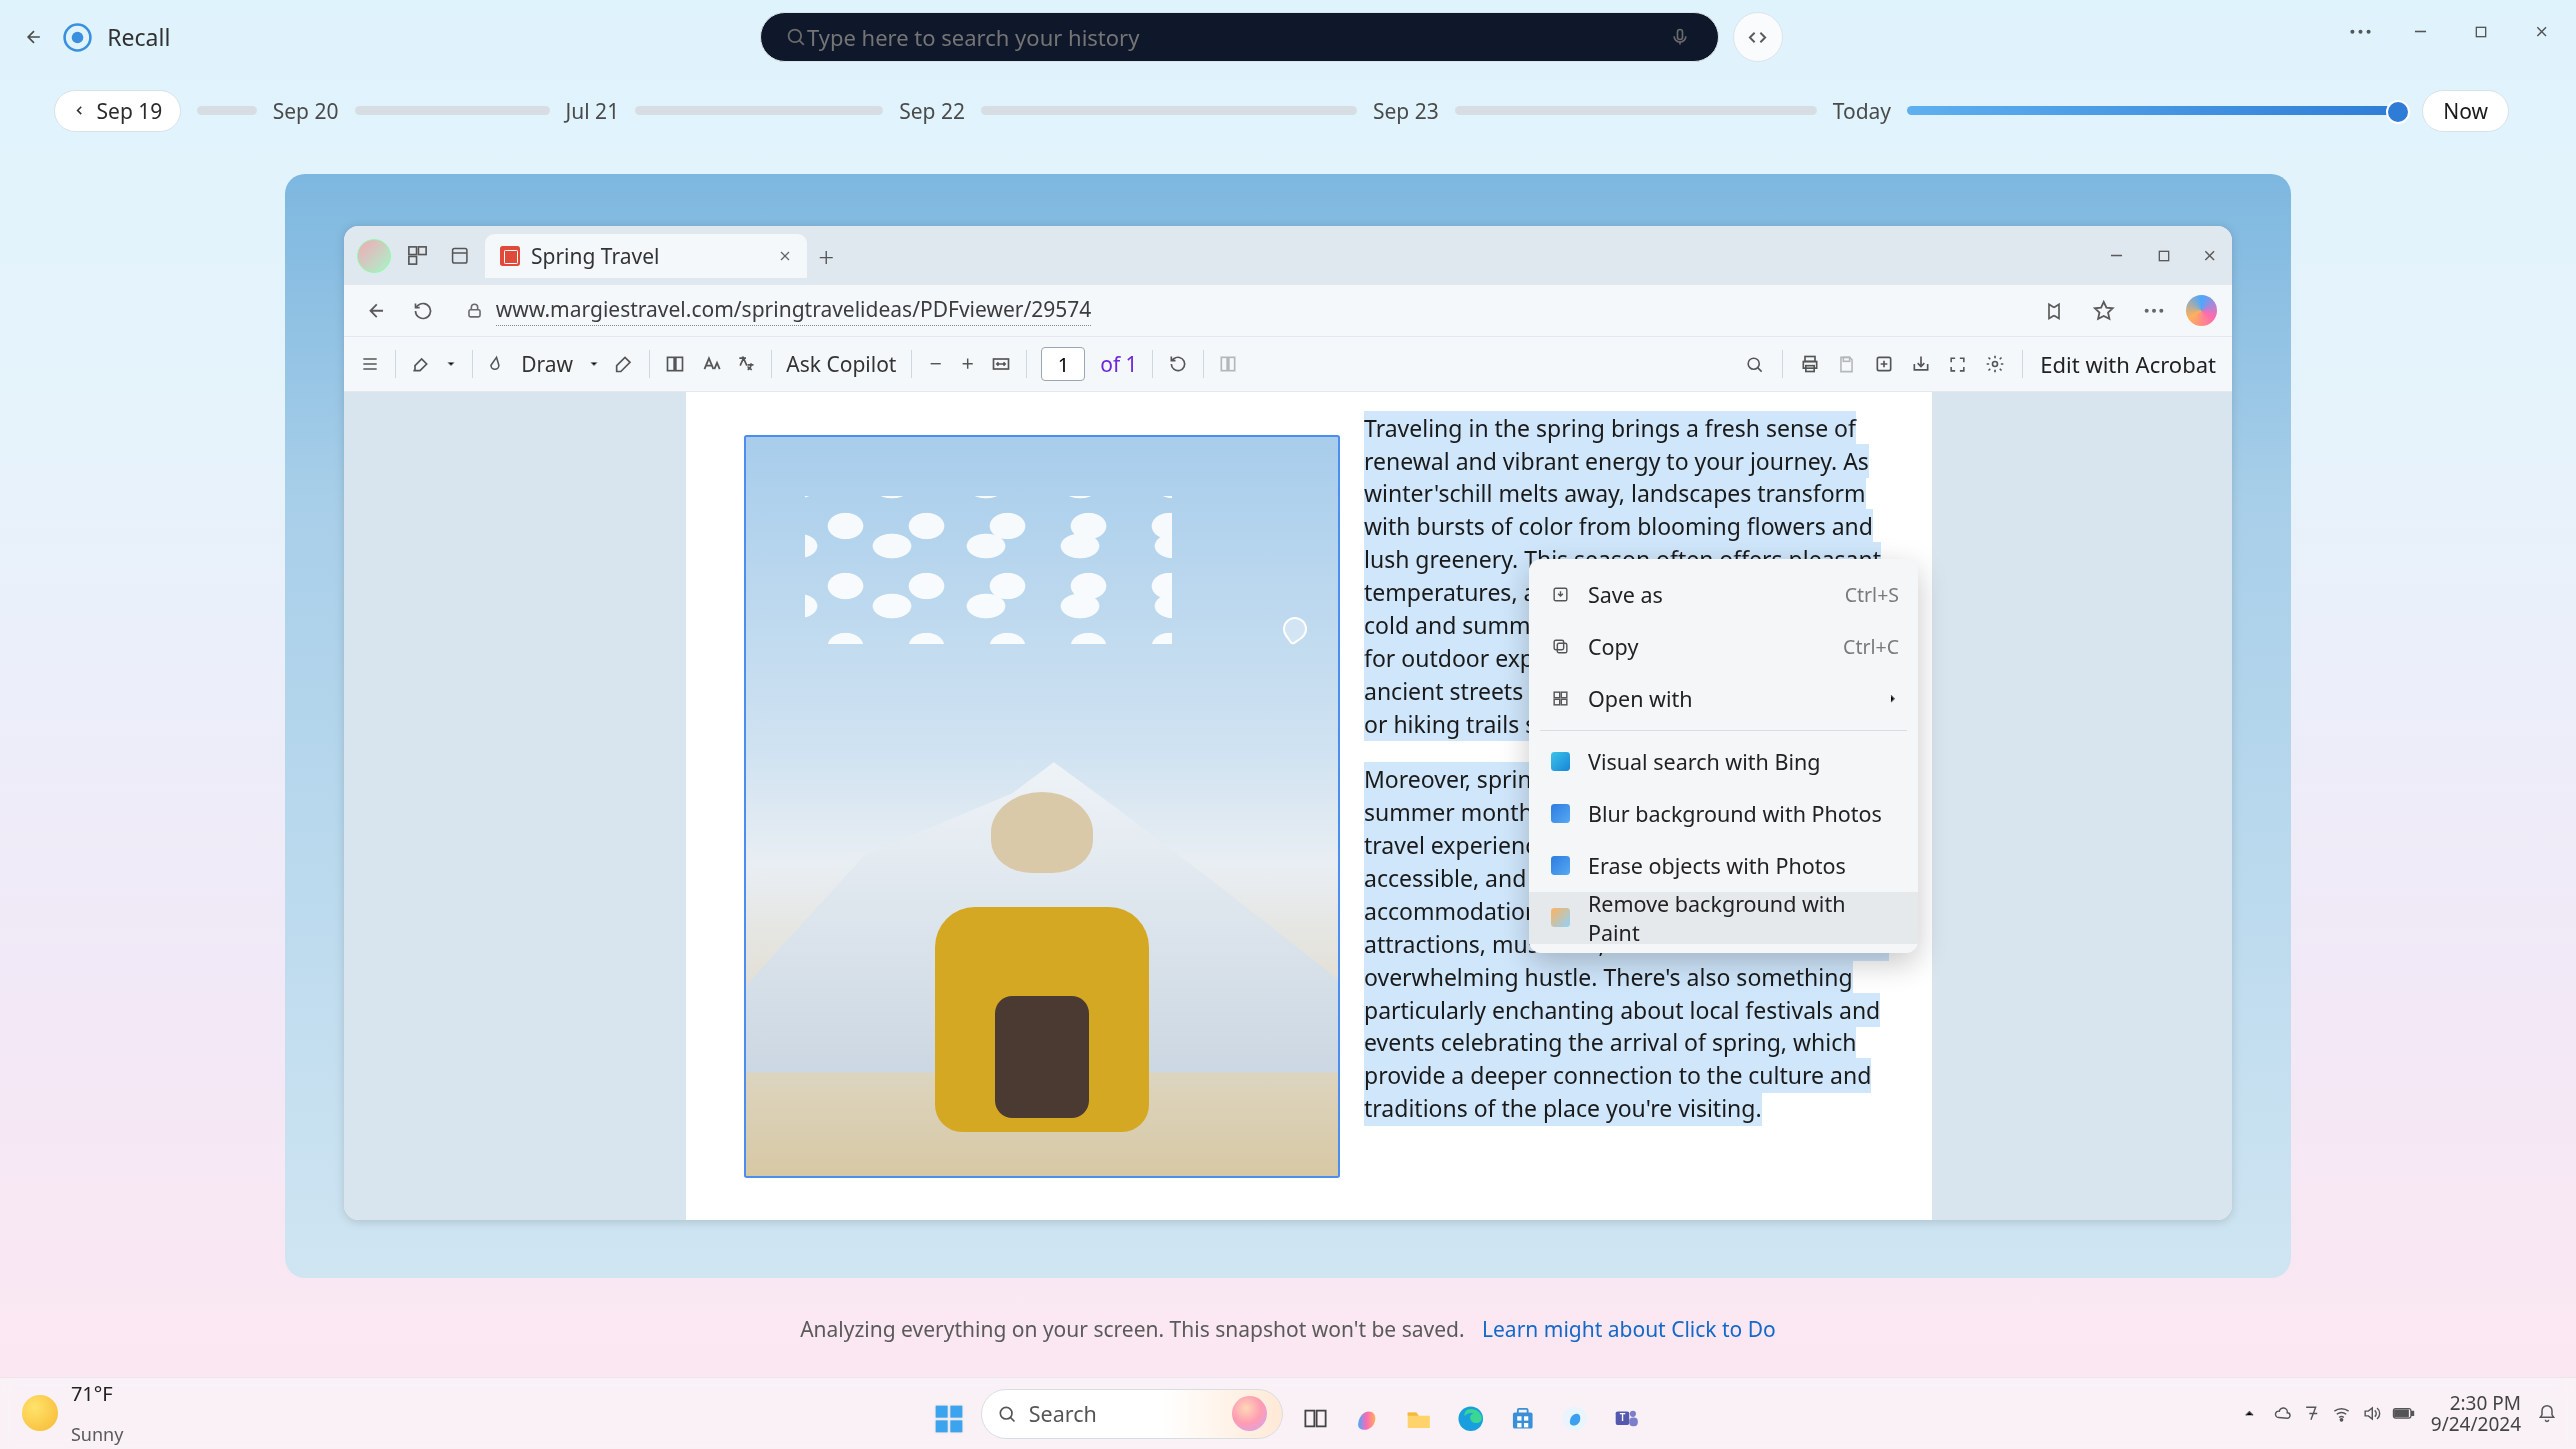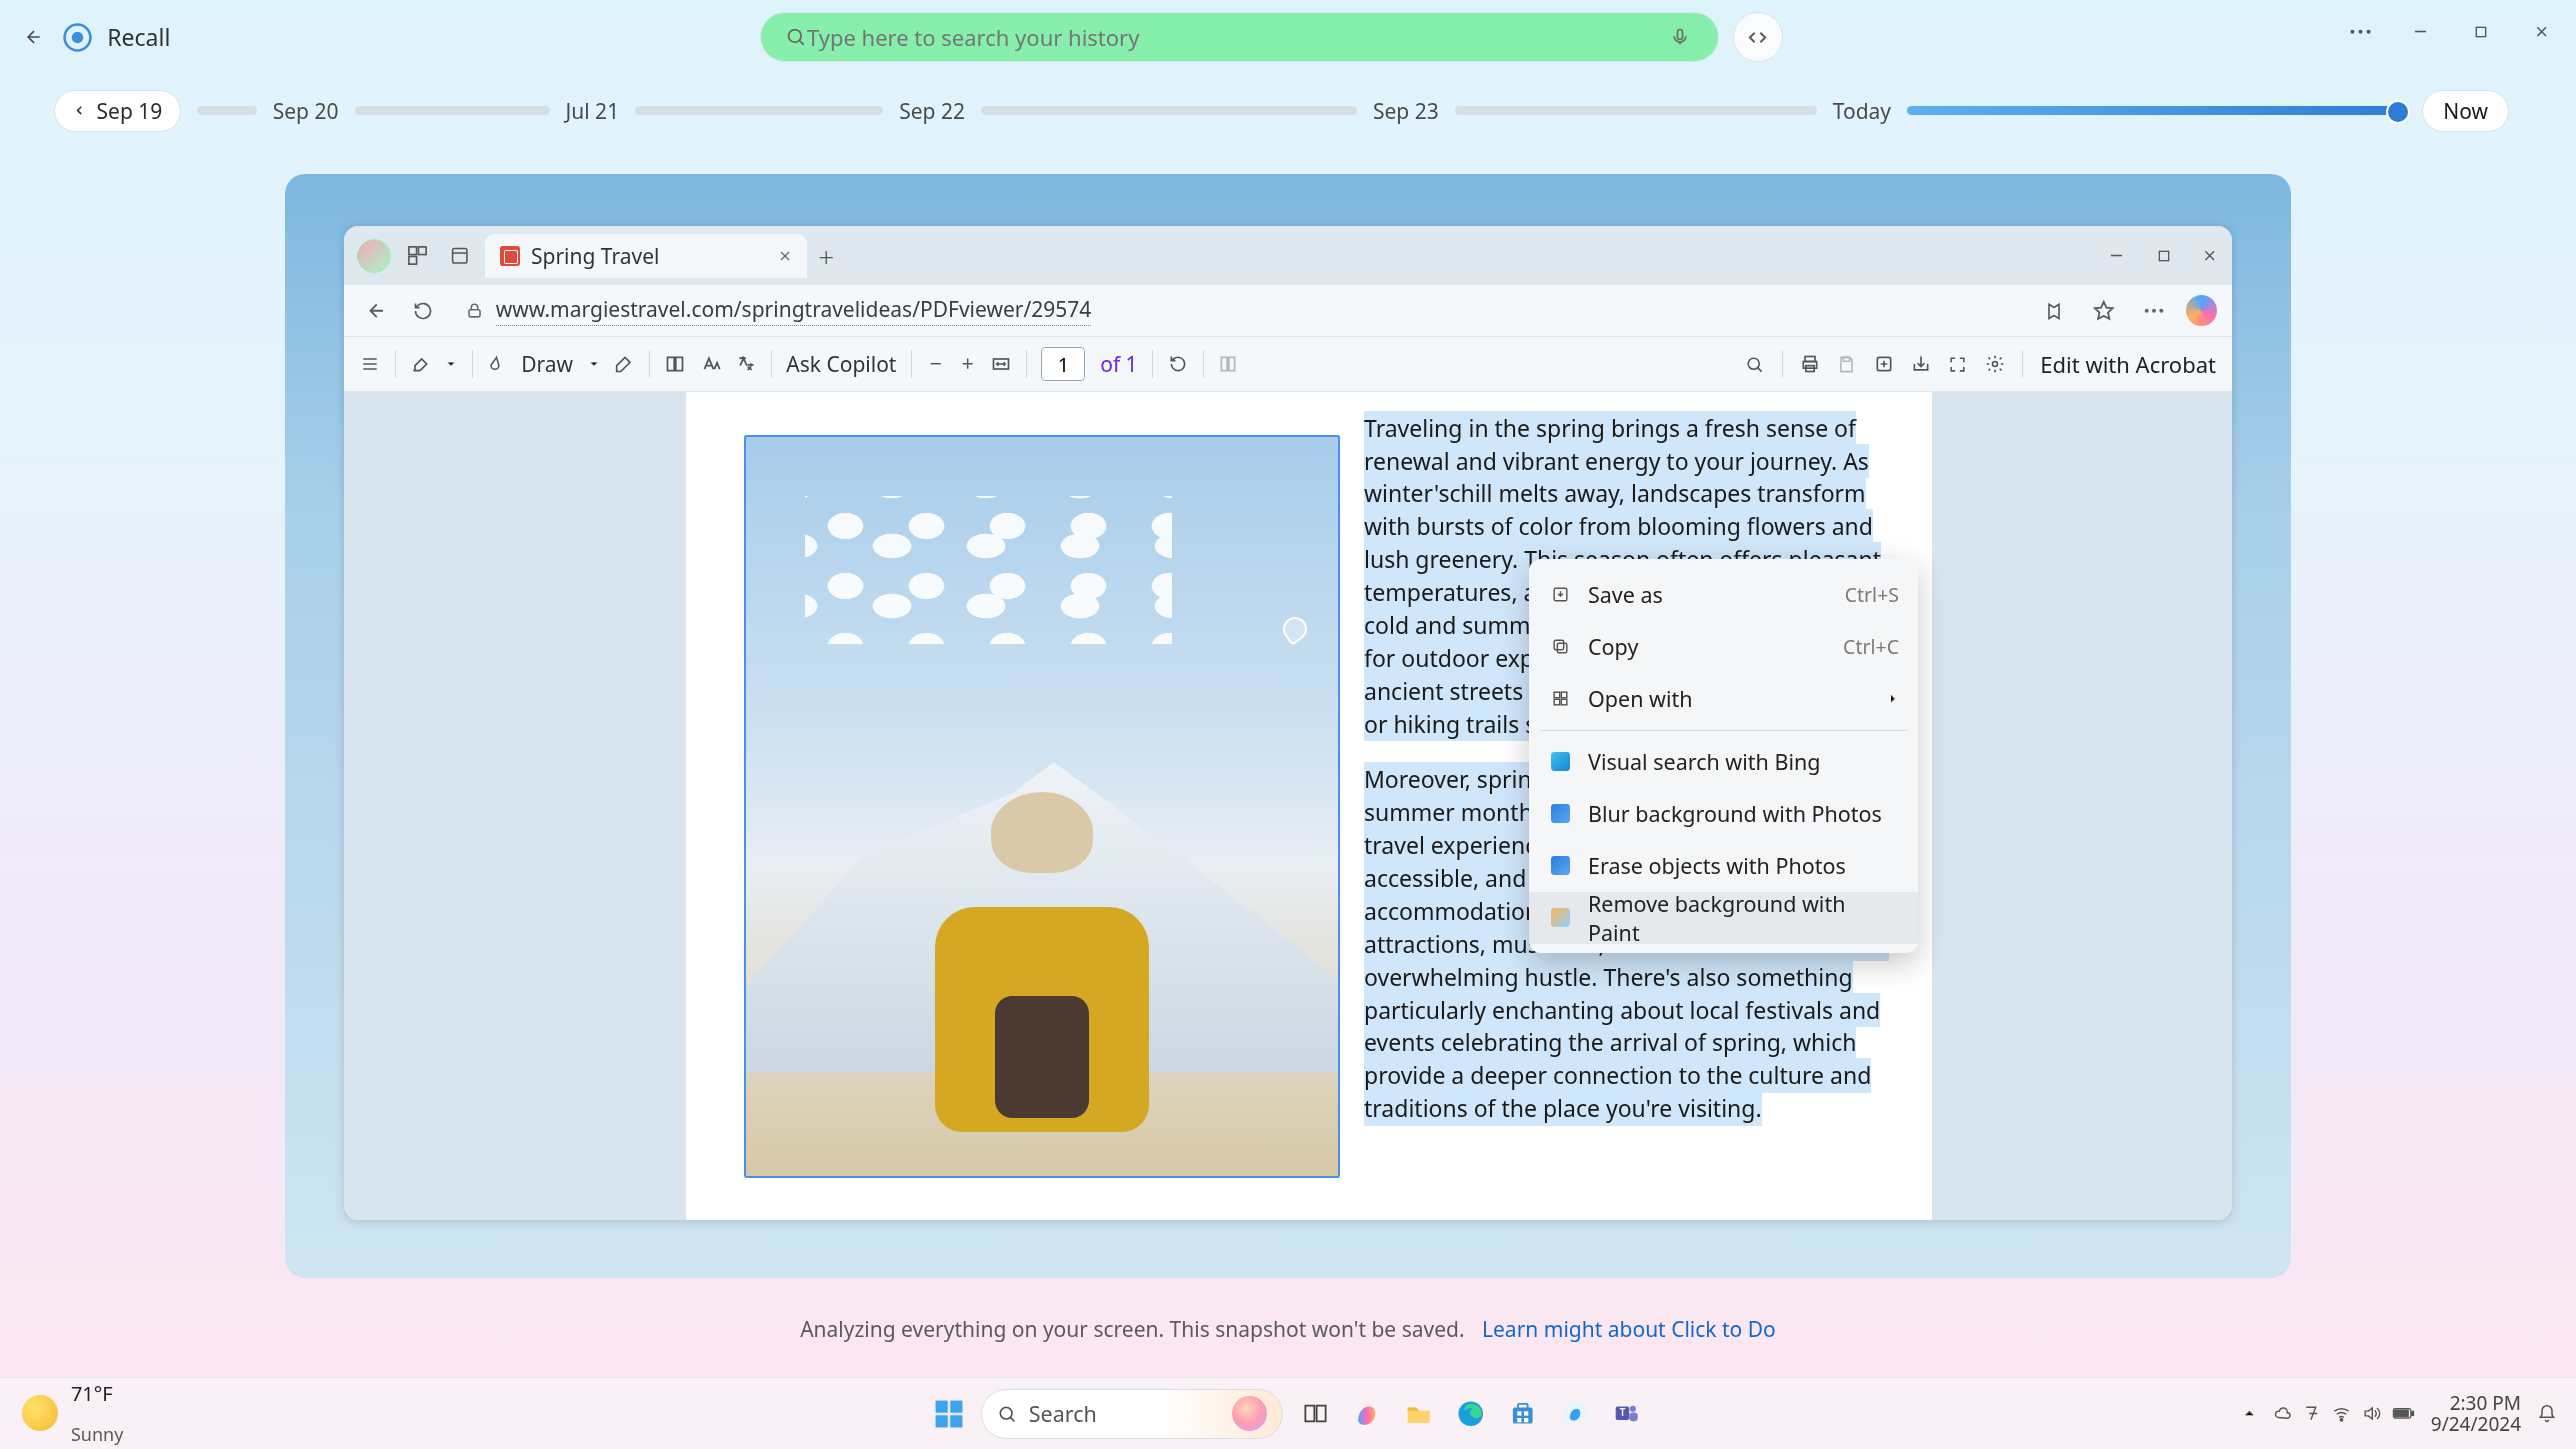--- a/index.html
+++ b/index.html
@@ -9,21 +9,21 @@
     position:relative;
     font-size:21.5px;
     color:#1a1a1a;
   }
 
   
   .recall-bar { position:absolute; top:0; left:0; right:0; height:74px; display:flex; align-items:center; }
   .rb-back { width:29.5px; height:29.5px; margin-left:19px; border-radius:5.4px; display:flex; align-items:center; justify-content:center; color:#4a4a4a; }
   .rb-logo { width:32px; height:32px; margin:0 13.4px; display:flex; align-items:center; justify-content:center; }
   .rb-title { font-size:23px; color:#323232; }
-  .rb-search { flex:0 0 959px; margin-left:590px; height:50px; background:#86efac; border:1.3px solid #dbe4ea; border-radius:25px; display:flex; align-items:center; padding:0 24px; }
+  .rb-search { flex:0 0 959px; margin-left:590px; height:50px; background:#0f172a; border:1.3px solid #dbe4ea; border-radius:25px; display:flex; align-items:center; padding:0 24px; }
   .rb-search input { flex:1; border:none; background:transparent; font-size:22px; color:#6a6a6a; outline:none; }
   .rb-mic { width:29.5px; height:29.5px; display:flex; align-items:center; justify-content:center; color:#6a6a6a; }
   .rb-code { width:50px; height:50px; margin-left:13.4px; border:1.3px solid #dbe4ea; border-radius:50%; background:#f9fbfd; display:flex; align-items:center; justify-content:center; }
   .rb-right { position:absolute; right:19px; top:16px; display:flex; gap:29.5px; align-items:center; }
   .rb-winbtn { width:31px; height:31px; display:flex; align-items:center; justify-content:center; color:#4a4a4a; }
 
   
   .timeline { position:absolute; top:87px; left:54px; right:67px; height:47px; display:flex; align-items:center; }
   .tl-chip { height:42px; padding:0 17.4px; background:#fff; border:1.3px solid #d8e2ea; border-radius:21px; display:flex; align-items:center; gap:9.4px; font-size:21px; color:#2b2b2b; }
   .tl-chip svg{flex:none}
@@ -102,21 +102,21 @@
   .analyzing { position:absolute; top:1315px; left:0; right:0; text-align:center; font-size:21px; color:#5a5a5a; }
   .analyzing a{color:#1368c9;text-decoration:none;margin-left:12px}
 
   
   .taskbar { position:absolute; bottom:0; left:0; right:0; height:72px; background:rgba(248,244,248,.8); backdrop-filter:blur(6.7px); display:flex; align-items:center; border-top:0.7px solid rgba(0,0,0,.05); }
   .weather { display:flex; align-items:center; gap:13.4px; margin-left:21.5px; }
   .wicon { width:36px; height:36px; border-radius:50%; background:radial-gradient(circle at 35% 35%,#ffe36b,#f7b733); }
   .wtxt { display:flex; flex-direction:column; line-height:1.1;gap:20px; }
   .wtemp{font-size:20px;color:#222}
   .wcond{font-size:18px;color:#5a5a5a}
-  .tb-center { position:absolute; left:50%; transform:translateX(-50%); display:flex; align-items:center; gap:12px; }
+  .tb-center { position:absolute; left:50%; transform:translateX(-50%); display:flex; align-items:flex-end; gap:12px; }
   .start { width:40px; height:40px; display:flex; align-items:center; justify-content:center; }
   .start svg{filter:drop-shadow(0 0.7px 1.3px rgba(0,0,0,.15))}
   .tb-search { width:302px; height:50px; background:linear-gradient(90deg,#fff 60%,#ffe9d6); border:1.3px solid #d8dde3; border-radius:25px; display:flex; align-items:center; padding:0 14.8px; gap:12px; }
   .tb-search .si{color:#555}
   .tb-search span{font-size:21.5px;color:#555}
   .tb-search .orb{margin-left:auto;width:35px;height:35px;border-radius:50%;background:radial-gradient(circle at 40% 35%,#ffd7b8,#ff9bb2,#c9a8ff)}
   .tbicon { width:40px; height:40px; border-radius:6.7px; display:flex; align-items:center; justify-content:center; }
   .tray { position:absolute; right:19px; display:flex; align-items:center; gap:16px; color:#444; }
   .tray .clk{display:flex;flex-direction:column;align-items:flex-end;line-height:1.1;font-size:19px}
   .tray .sys{display:flex;gap:10.7px;align-items:center}

